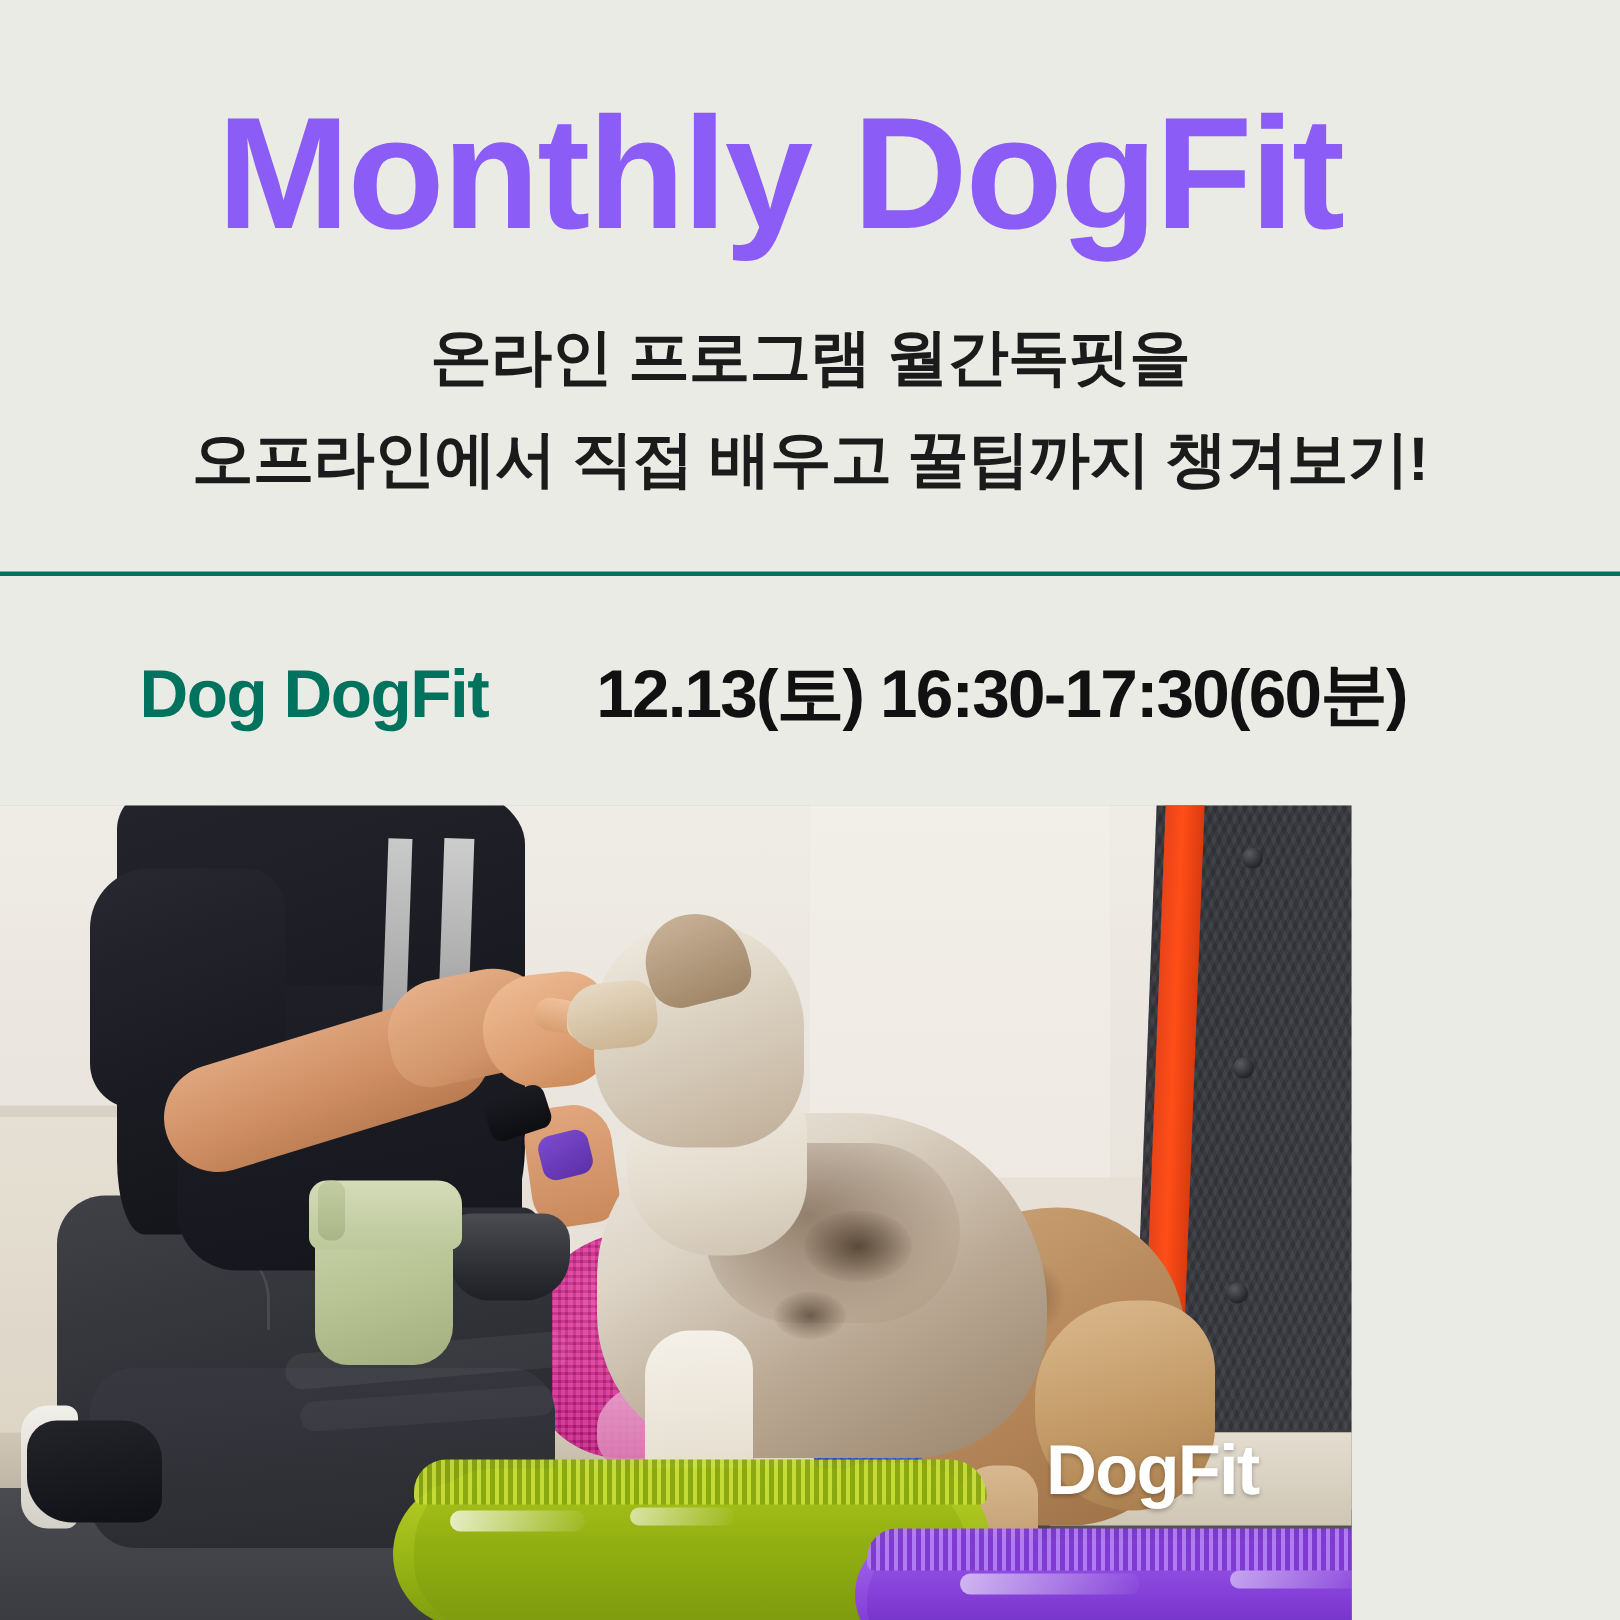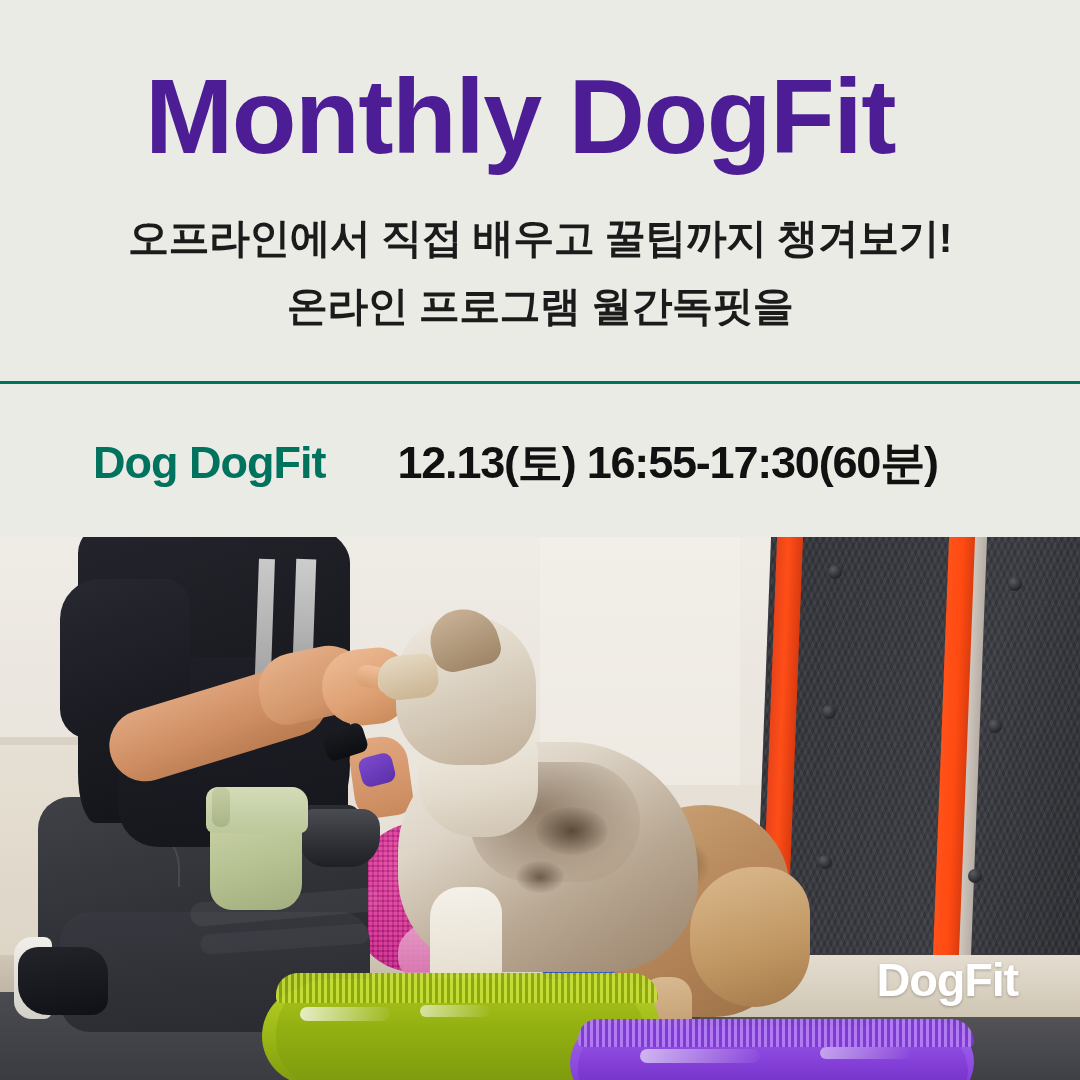--- a/index.html
+++ b/index.html
@@ -29,21 +29,21 @@
 
   .title {
     position: absolute;
     left: 0; top: 63px;
     width: 1040px;
     text-align: center;
     font-size: 106px;
     line-height: 1.0;
     font-weight: 800;
     letter-spacing: -1.5px;
-    color: #4c1d95;
+    color: #8b5cf6;
     white-space: nowrap;
   }
 
   .subtitle-block {
     position: absolute;
     left: 0; top: 204px;
     width: 1080px;
     text-align: center;
   }
   .subtitle-line {
@@ -85,21 +85,21 @@
     font-weight: 700;
     color: #111111;
     letter-spacing: -1.2px;
     white-space: nowrap;
   }
 
   
   .photo {
     position: absolute;
     left: 0; top: 537px;
-    width: 1080px;
+    width: 901px;
     height: 543px;
     overflow: hidden;
     background: #d9d2c8;
   }
 
   
   .wall {
     position: absolute; left: 0; top: 0;
     width: 1080px; height: 430px;
     background: linear-gradient(180deg, #efece6 0%, #e9e4dc 55%, #e2dbd0 100%);
@@ -628,29 +628,29 @@
 </head>
 <body>
 
 <div class="poster">
 
   <div class="top-panel">
 
     <div class="title">Monthly DogFit</div>
 
     <div class="subtitle-block">
+      <div class="subtitle-line">온라인 프로그램 월간독핏을</div>
       <div class="subtitle-line">오프라인에서 직접 배우고 꿀팁까지 챙겨보기!</div>
-      <div class="subtitle-line">온라인 프로그램 월간독핏을</div>
     </div>
 
     <div class="divider"></div>
 
     <div class="schedule-row">
       <div class="schedule-label">Dog DogFit</div>
-      <div class="schedule-value">12.13(토) 16:55-17:30(60분)</div>
+      <div class="schedule-value">12.13(토) 16:30-17:30(60분)</div>
     </div>
   </div>
 
   <div class="photo">
 
     <div class="wall"></div>
     <div class="wall-right"></div>
     <div class="wall-trim"></div>
     <div class="wall-shelf"></div>
     <div class="wall-band"></div>

